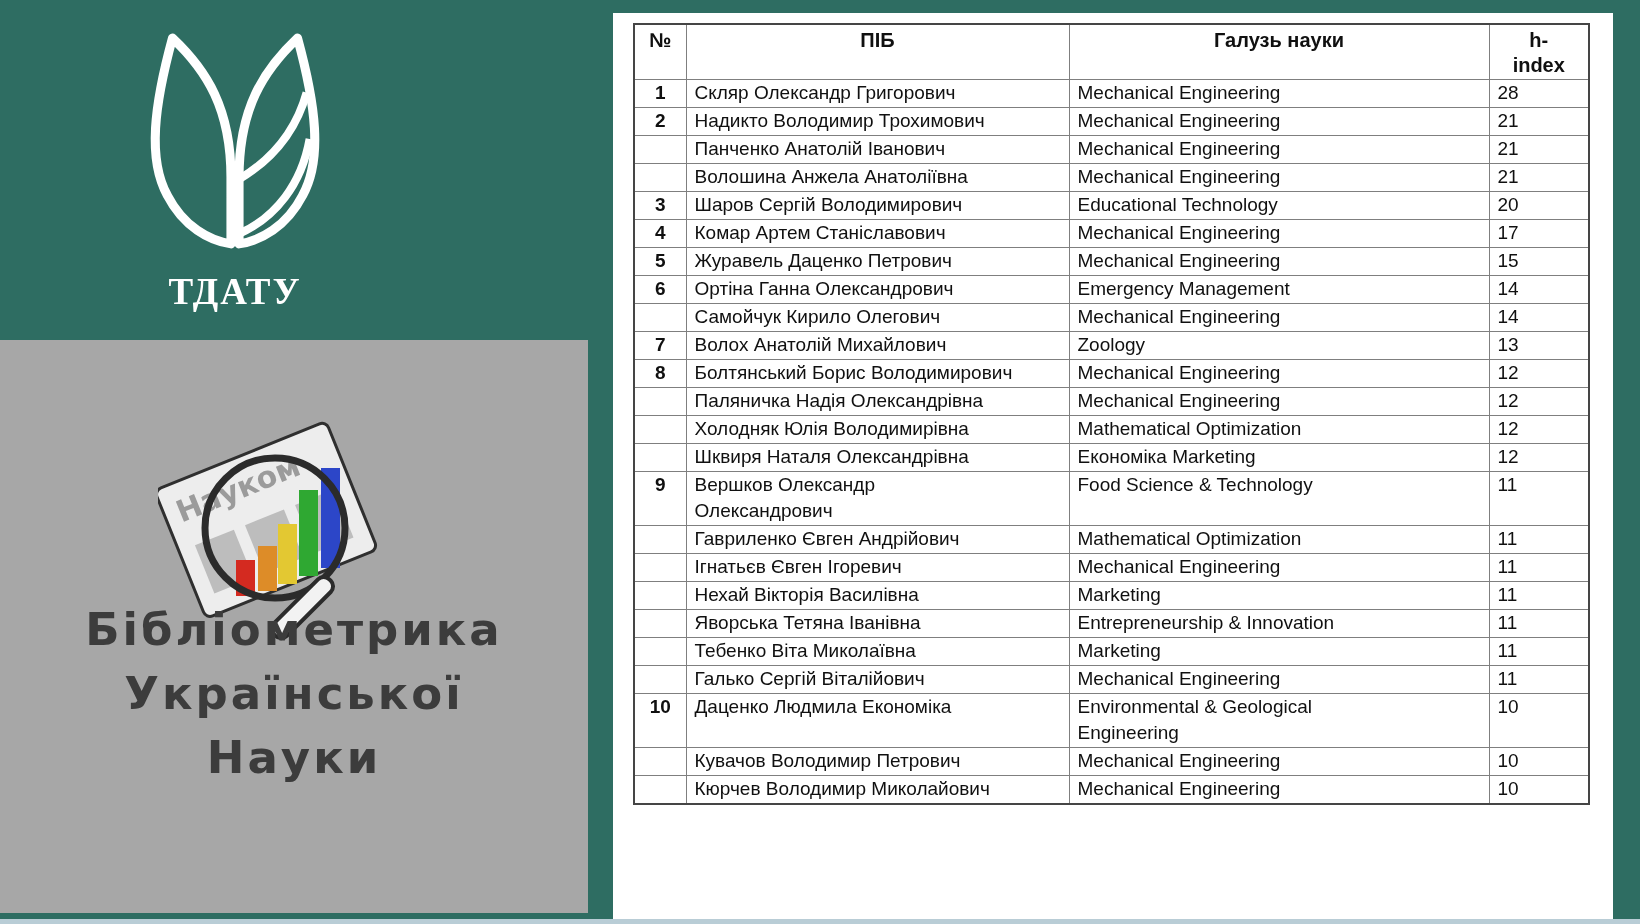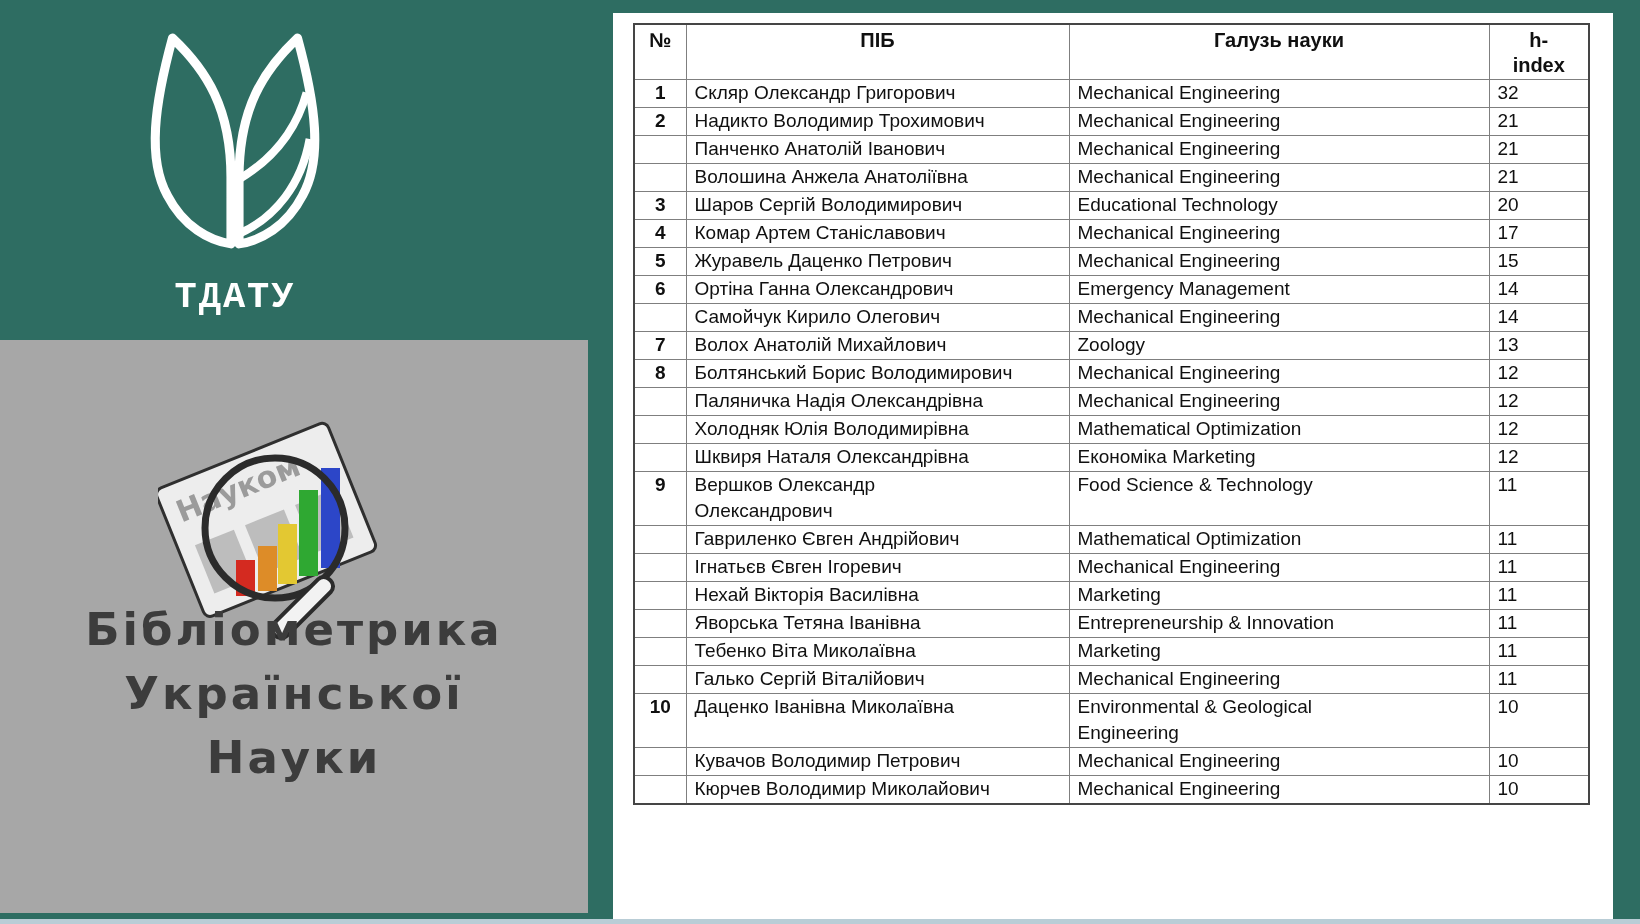--- a/index.html
+++ b/index.html
@@ -9,22 +9,22 @@
     font-family:"Liberation Sans", sans-serif;
   }
   .slide { position:absolute; inset:0; }
 
   
   .tdatu {
     position:absolute; left:75px; top:26px; width:320px; text-align:center;
   }
   .tdatu svg { width:212px; height:232px; display:block; margin:0 auto; }
   .tdatu-label {
-    margin-top:18px; color:#ffffff; font-weight:bold; font-size:37px;
-    letter-spacing:2px; font-family:Liberation Mono, monospace;
+    margin-top:12px; color:#ffffff; font-weight:bold; font-size:37px;
+    letter-spacing:2px; font-family:Liberation Serif, serif;
   }
 
   
   .gray-box {
     position:absolute; left:0; top:340px; width:588px; height:573px;
     background:#a7a7a7;
   }
   .naukometria { position:absolute; left:158px; top:48px; width:250px; height:290px; }
   .biblio-text {
     position:absolute; top:258px; left:-10px; width:608px; text-align:center;
@@ -128,21 +128,21 @@
             <span class="wrap">h-index</span>
           </th>
         </tr>
       </thead>
       <tbody>
 
       <tr>
           <td class="rank">1</td>
           <td>Скляр Олександр Григорович</td>
           <td>Mechanical Engineering</td>
-          <td>32</td>
+          <td>28</td>
         </tr>
           <tr>
           <td class="rank">2</td>
           <td>Надикто Володимир Трохимович</td>
           <td>Mechanical Engineering</td>
           <td>21</td>
         </tr>
           <tr>
           <td class="rank"></td>
           <td>Панченко Анатолій Іванович</td>
@@ -253,21 +253,21 @@
           <td>11</td>
         </tr>
           <tr>
           <td class="rank"></td>
           <td>Галько Сергій Віталійович</td>
           <td>Mechanical Engineering</td>
           <td>11</td>
         </tr>
           <tr>
           <td class="rank">10</td>
-          <td>Даценко Іванівна Миколаївна</td>
+          <td>Даценко Людмила Економіка</td>
           <td>Environmental &amp; Geological
 Engineering</td>
           <td>10</td>
         </tr>
           <tr>
           <td class="rank"></td>
           <td>Кувачов Володимир Петрович</td>
           <td>Mechanical Engineering</td>
           <td>10</td>
         </tr>

